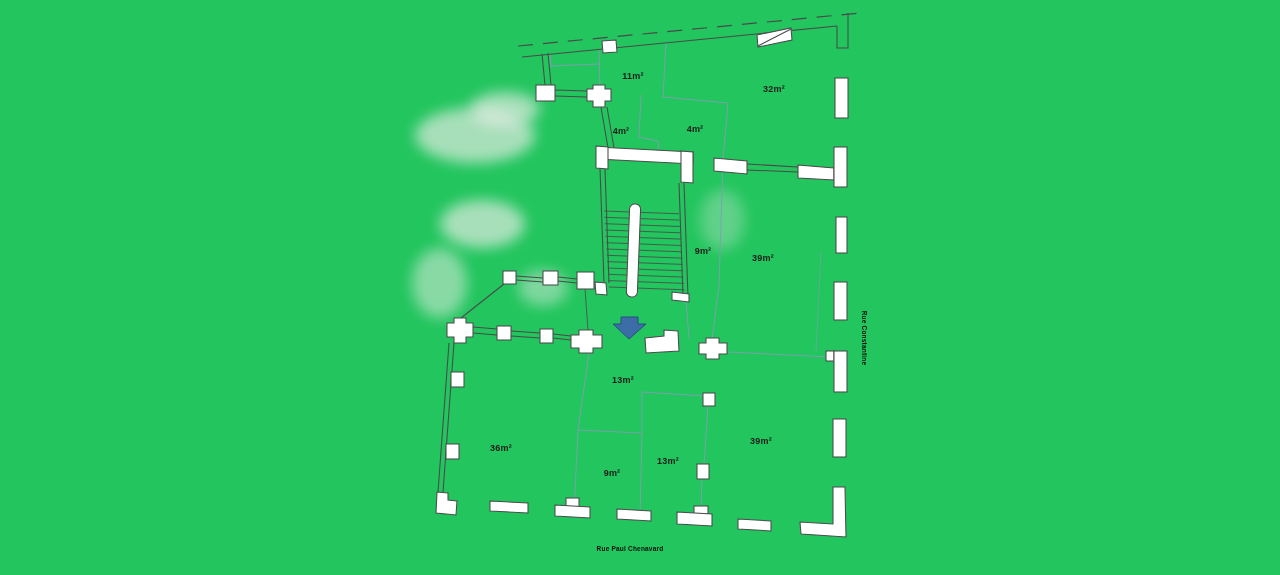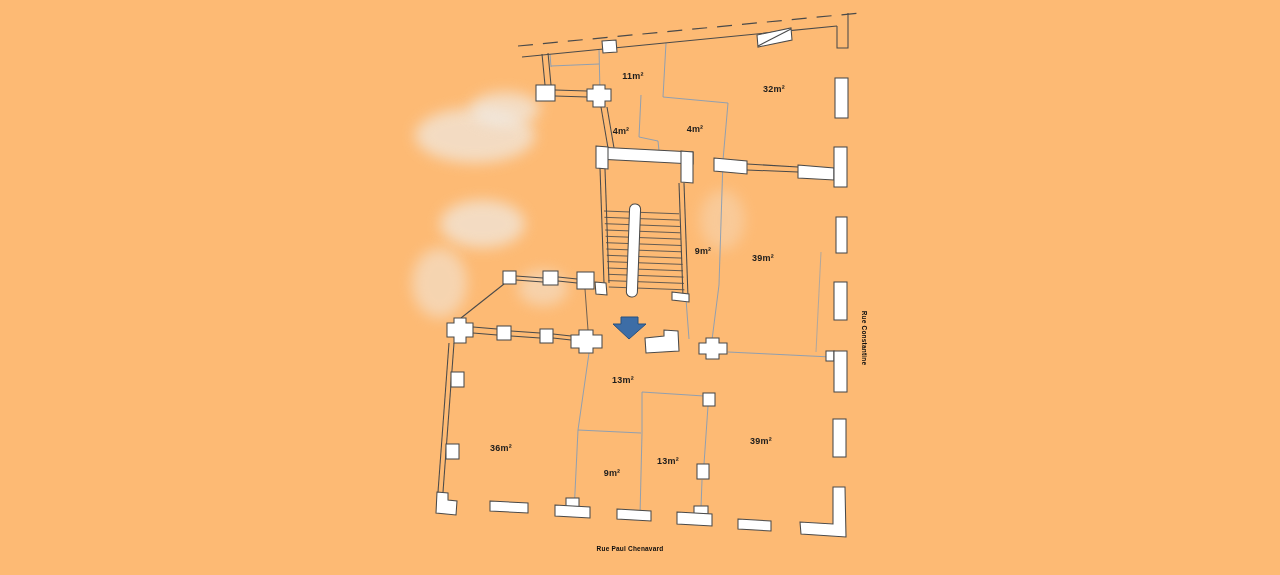--- a/index.html
+++ b/index.html
@@ -1,16 +1,16 @@
 <!DOCTYPE html>
 <html style="--wall: #4a4a4a; --divider: #859cb5; --arrow-fill: #3d6da6; --arrow-stroke: #27507f; --label: #1c1c1c; --street: #0d0d0d;"><head>
 <meta charset="utf-8">
 <style>
   html,body{margin:0;padding:0;background:#ffffff;}
-  .canvas{position:relative;width:1280px;height:575px;background:#fdba74;overflow:hidden;
+  .canvas{position:relative;width:1280px;height:575px;background:#22c55e;overflow:hidden;
           font-family:"Liberation Sans", sans-serif;}
   .blob{position:absolute;background:#efeeec;border-radius:50%;filter:blur(7px);opacity:.65;}
   svg{position:absolute;left:0;top:0;}
   .wall{stroke:var(--wall);fill:none;stroke-width:1.05;stroke-linejoin:miter;stroke-linecap:butt;}
   .thinwall{stroke:var(--wall);fill:none;stroke-width:.8;}
   .wallf{stroke:var(--wall);fill:#ffffff;stroke-width:1.05;stroke-linejoin:miter;}
   .dashed{stroke:var(--wall);fill:none;stroke-width:1.2;stroke-dasharray:15 10;}
   .divider{stroke:var(--divider);fill:none;stroke-width:.9;}
   .divider-faint{stroke:var(--divider);fill:none;stroke-width:.8;opacity:.8;}
   [data-name="stair-steps"] line{stroke:var(--wall);stroke-width:.85;}

